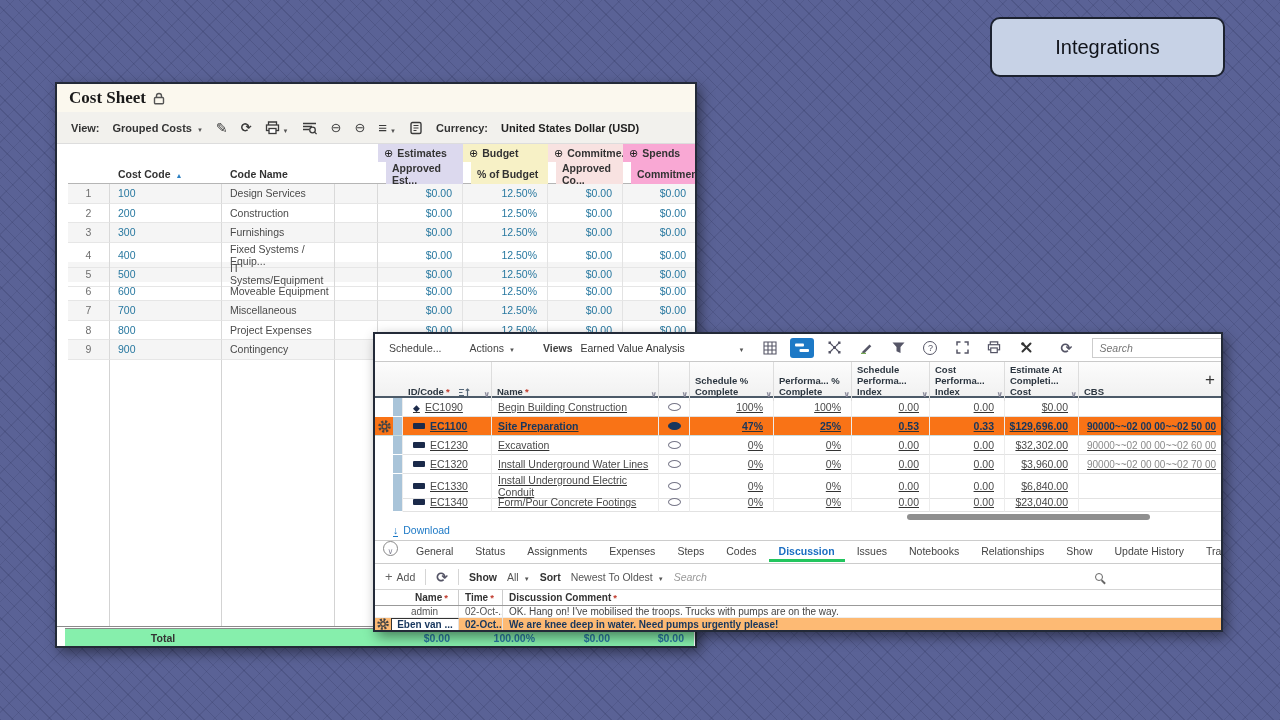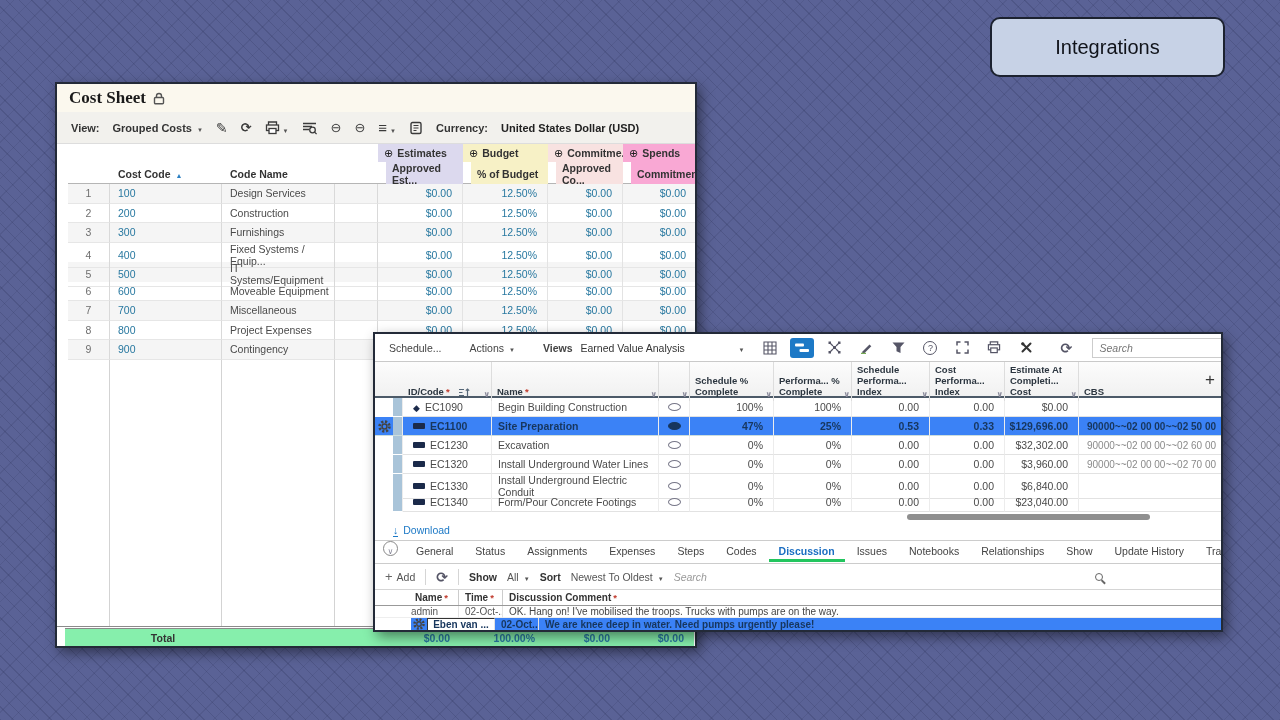--- a/index.html
+++ b/index.html
@@ -76,31 +76,31 @@
   .mag { width:8px; height:8px; border:1.5px solid #666; border-radius:50%; position:relative; flex:none; }
   .mag::after { content:""; position:absolute; width:5px; height:1.5px; background:#666; transform:rotate(45deg); bottom:-3px; right:-4px; }
 
   .swg { display:grid; grid-template-columns:18px 10px 89px 167px 31px 84px 78px 78px 75px 74px 1fr; }
   .sw-header { height:36px; background:linear-gradient(#fcfcfc,#f1f1f1); border-bottom:2px solid #4c5a68; position:relative; flex:none; }
   .sw-header > div { font-size:9.5px; font-weight:bold; color:#2c3640; border-right:1px solid #ddd; position:relative; display:flex; align-items:flex-end; padding:2px 3px 3px 5px; line-height:1.18; }
   .sw-header .chev { position:absolute; right:1px; bottom:1px; }
   .chev::after { content:"∨"; font-size:8px; color:#889; }
   .ast::after { content:"*"; color:#c0392b; margin-left:2px; font-size:9.5px; }
   .addcol { position:absolute; right:6px; top:8px; font-size:17px; color:#333; cursor:pointer; font-weight:normal !important; border:none !important; }
-  .sw-row { height:19px; background:#fff; }
+  .sw-row { height:19px; background:#fff;text-decoration:underline; }
   .sw-row > div { font-size:10.5px; color:#4a4a4a; display:flex; align-items:center; border-right:1px solid #ececec; border-bottom:1px solid #e2e2e2; }
   .sw-row .strip { background:#a9c4d9; border-bottom:1px solid #fff; }
   .sw-row .idc { padding-left:10px; gap:5px; }
   .mark-d::before { content:"◆"; font-size:9px; color:#1b2a4a; }
   .mark-b { width:12px; height:6px; background:#1b2a4a; border-radius:1px; flex:none; }
   .sw-row .nm { padding-left:6px; }
   .bubble { width:13px; height:8px; border:1.3px solid #778; border-radius:50%; margin:0 auto; }
   .sw-row .num { justify-content:flex-end; padding-right:10px; }
   .sw-row .cbs { padding-left:8px; color:#8a8a8a; font-size:10px; border-right:none; }
-  .sw-row.sel { background:#3b82f6; }
+  .sw-row.sel { background:#f97316; }
   .sw-row.sel > div { color:#17365d; font-weight:bold; border-bottom:1px solid #cdd; }
   .sw-row.sel .bubble { background:#17365d; border-color:#17365d; }
   .sw-row.sel .cbs { color:#17365d; }
   .sw-tablewrap { position:relative; flex:none; }
   .hscroll { position:absolute; left:532px; top:152px; width:243px; height:6px; background:#8f8f8f; border-radius:3px; }
   .sw-download { height:20px; margin-top:8px; flex:none; display:flex; align-items:center; padding-left:18px; gap:5px; font-size:10.5px; color:#1d79c6; cursor:pointer; }
   .dl-arrow::after { content:"↓"; font-weight:bold; border-bottom:1.5px solid #1d79c6; }
 
   .sw-tabs { height:24px; flex:none; border-top:1px solid #ccc; border-bottom:1px solid #ccc; display:flex; align-items:flex-start; padding:0 8px; gap:2px; overflow:hidden; white-space:nowrap; }
   .collapse-circ { width:15px; height:15px; border:1.3px solid #888; border-radius:50%; display:flex; align-items:center; justify-content:center; margin-right:6px; flex:none; }
@@ -113,21 +113,21 @@
   .ditalic { font-style:italic; color:#999; }
   .dt-mag { position:absolute; right:118px; }
   .dsg { display:grid; grid-template-columns:16px 68px 44px 1fr; }
   .sw-dheader { height:16px; flex:none; border-bottom:1px solid #999; }
   .sw-dheader > div { font-size:10px; font-weight:bold; display:flex; align-items:center; border-right:1px solid #ccc; padding-left:6px; }
   .sw-dheader > div:first-child, .sw-dheader > div:last-child { border-right:none; }
   .sw-drow { height:15px; }
   .sw-drow > div { font-size:10px; color:#555; display:flex; align-items:center; border-right:1px solid #e2e2e2; border-bottom:1px solid #eee; padding-left:6px; overflow:hidden; white-space:nowrap; }
   .sw-drow > div:first-child, .sw-drow > div:last-child { border-right:none; }
   .sw-drow .ctr { justify-content:center; padding-left:0; }
-  .sw-drow.sel { background:#3b82f6;margin-left:36px; }
+  .sw-drow.sel { background:#fdba74; }
   .sw-drow.sel > div { color:#17365d; font-weight:bold; }
   .namebox { border:1.5px solid #333; background:#fff; justify-content:center !important; }
   svg { display:block; }
 </style>
 </head>
 <body>
 
 <div class="badge">
   <span>Integrations</span>
 </div>

